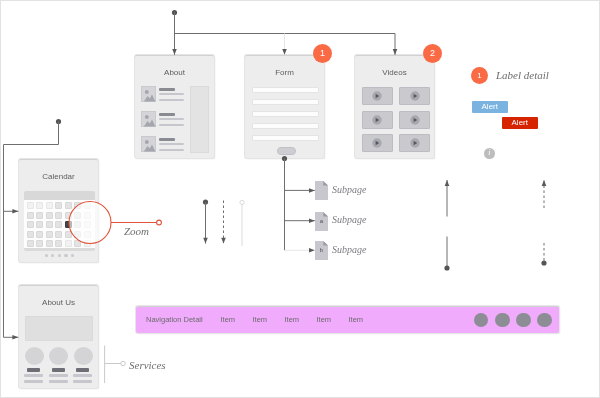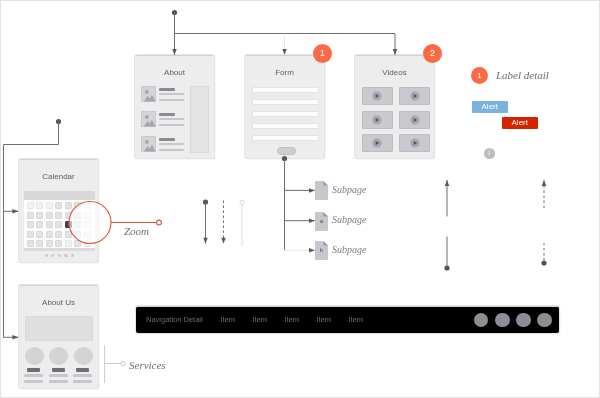--- a/index.html
+++ b/index.html
@@ -84,21 +84,21 @@
   
   .dashborder{position:absolute;left:0;top:0;}
   .pill{position:absolute;background:#f0f0f0;border:1px solid #6e6e6e;border-radius:11px;
         box-sizing:border-box;display:flex;align-items:center;justify-content:center;
         font-family:"Liberation Serif",serif;font-style:italic;font-size:10px;color:#7c7c82;}
   .dashbox{position:absolute;background:transparent;
         box-sizing:border-box;display:flex;align-items:center;justify-content:center;
         font-family:"Liberation Serif",serif;font-style:italic;font-size:10px;color:#7c7c82;}
 
   
-  .navbar{position:absolute;background:#000000;border-top:1px solid #d2d2d2;
+  .navbar{position:absolute;background:#f0abfc;border-top:1px solid #d2d2d2;
           box-sizing:border-box;border-radius:2px;
           box-shadow:0 0 0 1px #e6e6e6, 1px 1px 1.5px rgba(0,0,0,.12);}
   .nav-title{position:absolute;left:10px;top:7.5px;font-size:7.5px;color:#6b6b6b;
              white-space:nowrap;}
   .nav-item{position:absolute;top:7.5px;font-size:7.5px;color:#6b6b6b;white-space:nowrap;}
   .nav-av{position:absolute;top:5.5px;width:14.6px;height:14.6px;border-radius:50%;
           background:#8d8d96;}
 
   
   .chip{position:absolute;width:36.5px;height:12px;border-radius:1px;color:#fff;

